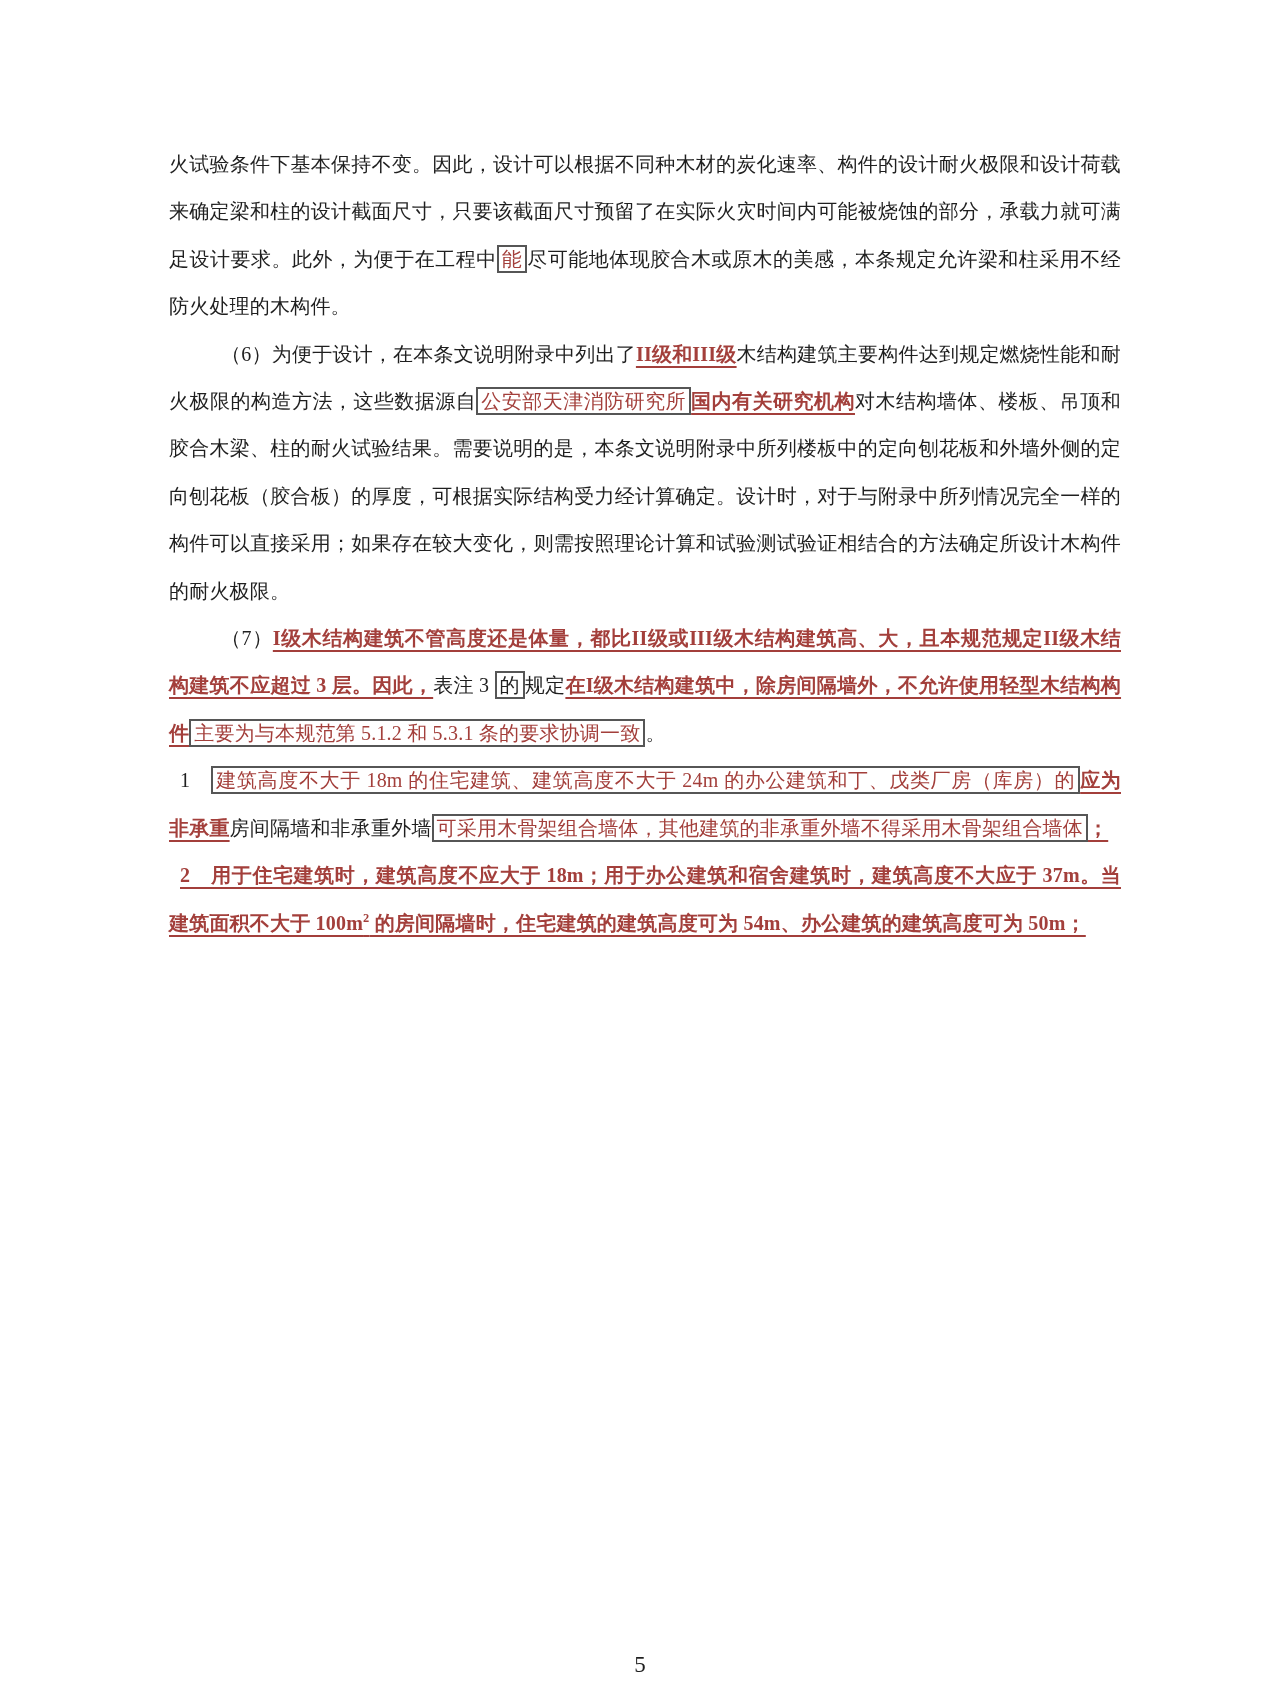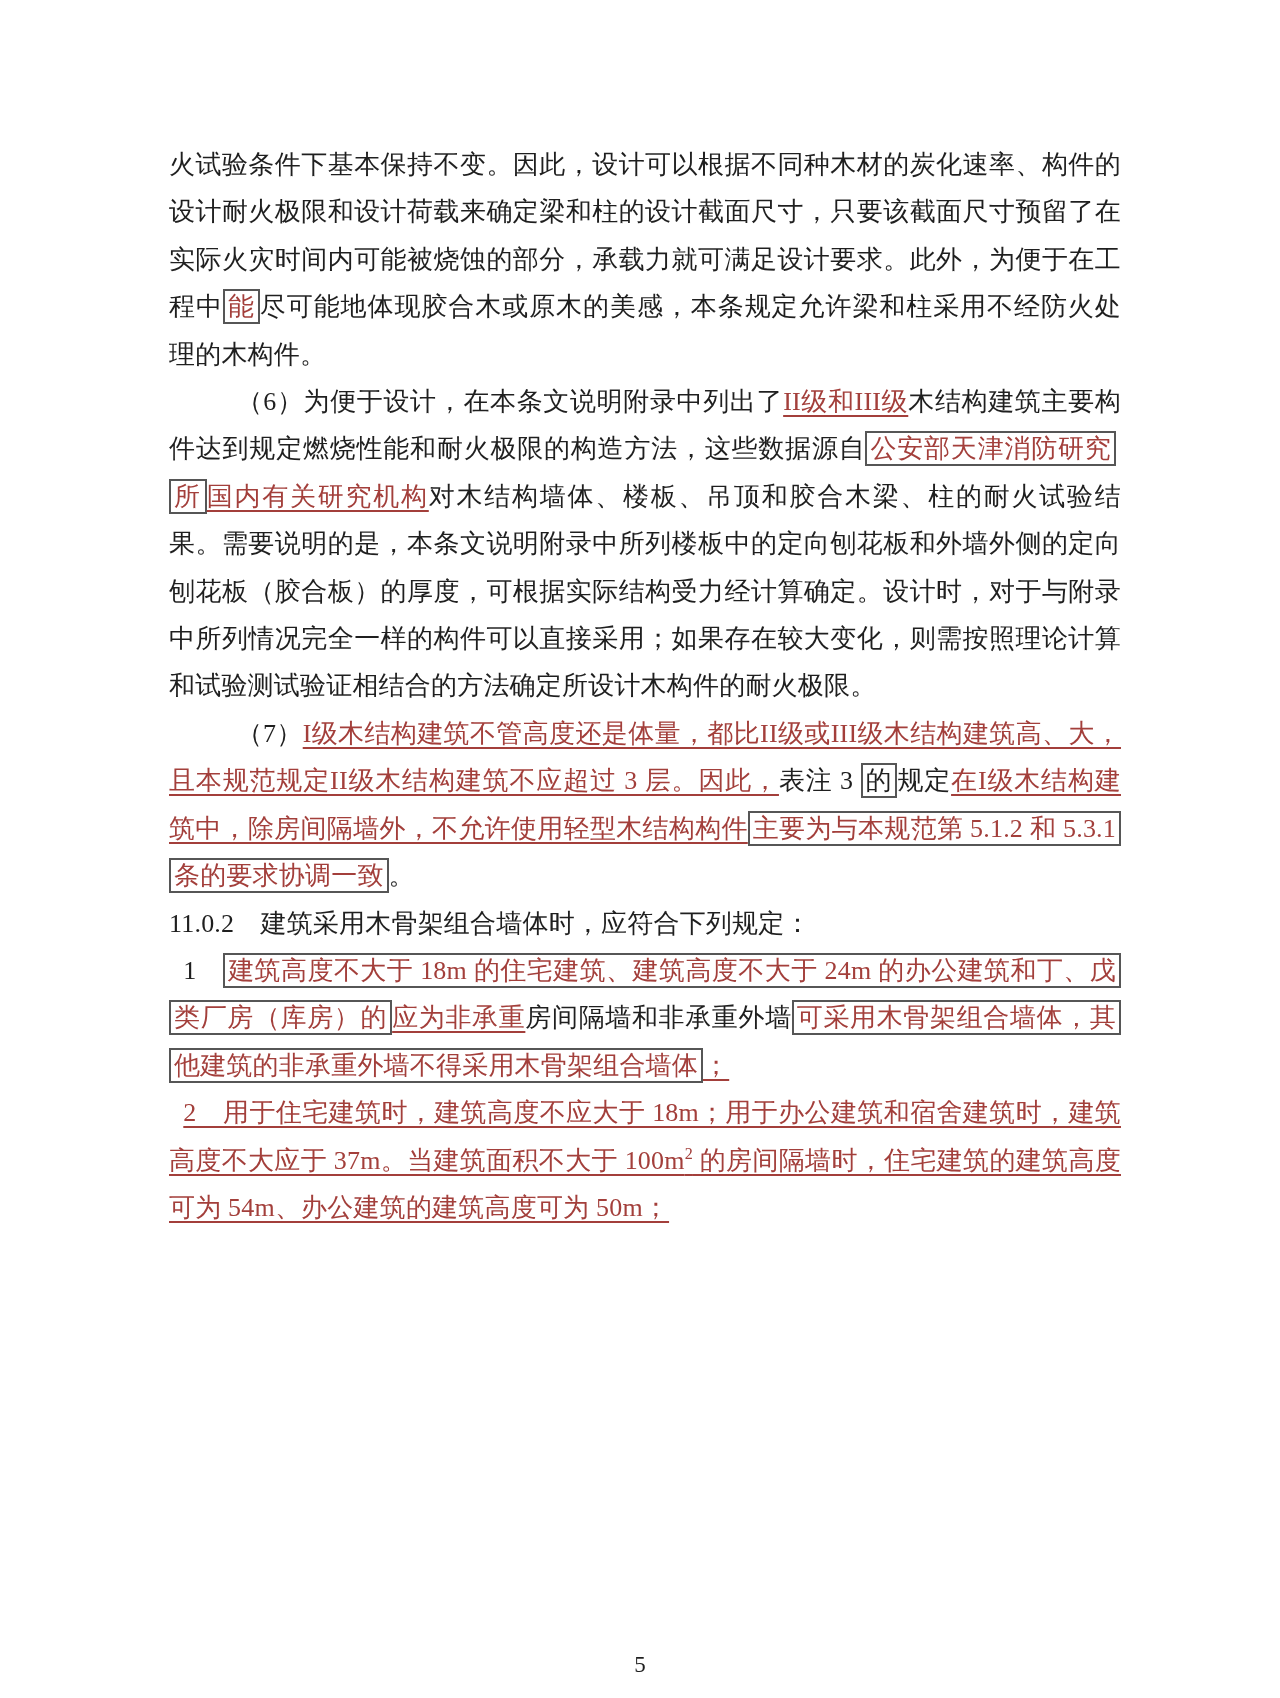--- a/index.html
+++ b/index.html
@@ -8,36 +8,37 @@
     width:1280px; height:1698px;
     margin:0 auto;
     background:#ffffff;
     font-family:"Liberation Serif","DejaVu Serif",serif;
     color:#1f1f1f;
     overflow:hidden;
   }
   .body {
     position:absolute;
     left:169px; top:141px; width:952px;
-    font-size:26px;
+    font-size:20px;
     line-height:47.4px;
     text-align:justify;
     letter-spacing:0.2px;
   }
   p.para { margin:0; padding:0; }
   p.ind  { text-indent:2.6em; }   
   p.item { text-indent:0.55em; }  
   .t { }
   
   .ins {
     color:#a33f3b;
     text-decoration:underline;
     text-decoration-color:#a33f3b;
     text-decoration-thickness:2px;
     text-underline-offset:5px;
+    font-weight:bold;
   }
   
   .boxed {
     border:2px solid #565656;
     padding:1px 3px;
     -webkit-box-decoration-break:clone;
     box-decoration-break:clone;
   }
   .boxed.red { color:#a33f3b; }
   .boxed.blk { color:#1f1f1f; }
@@ -57,21 +58,20 @@
   <div class="body">
 
     <p class="para"><span class="t">火试验条件下基本保持不变。因此，设计可以根据不同种木材的炭化速率、构件的设计耐火极限和设计荷载来确定梁和柱的设计截面尺寸，只要该截面尺寸预留了在实际火灾时间内可能被烧蚀的部分，承载力就可满足设计要求。此外，为便于在工程中</span><span class="t boxed red">能</span><span class="t">尽可能地体现胶合木或原木的美感，本条规定允许梁和柱采用不经防火处理的木构件。</span></p>
 
 
 
     <p class="para ind"><span class="t">（6）为便于设计，在本条文说明附录中列出了</span><span class="t ins">II级和III级</span><span class="t">木结构建筑主要构件达到规定燃烧性能和耐火极限的构造方法，这些数据源自</span><span class="t boxed red">公安部天津消防研究所</span><span class="t ins">国内有关研究机构</span><span class="t">对木结构墙体、楼板、吊顶和胶合木梁、柱的耐火试验结果。需要说明的是，本条文说明附录中所列楼板中的定向刨花板和外墙外侧的定向刨花板（胶合板）的厚度，可根据实际结构受力经计算确定。设计时，对于与附录中所列情况完全一样的构件可以直接采用；如果存在较大变化，则需按照理论计算和试验测试验证相结合的方法确定所设计木构件的耐火极限。</span></p>
 
     <p class="para ind"><span class="t">（7）</span><span class="t ins">I级木结构建筑不管高度还是体量，都比II级或III级木结构建筑高、大，且本规范规定II级木结构建筑不应超过 3 层。因此，</span><span class="t">表注 3 </span><span class="t boxed blk">的</span><span class="t">规定</span><span class="t ins">在I级木结构建筑中，除房间隔墙外，不允许使用轻型木结构构件</span><span class="t boxed red">主要为与本规范第 5.1.2 和 5.3.1 条的要求协调一致</span><span class="t">。</span></p>
 
-    <p class="para"><span class="t">11.0.2　建筑采用木骨架组合墙体时，应符合下列规定：</span></p>
 
     <p class="para item"><span class="t">1　</span><span class="t boxed red">建筑高度不大于 18m 的住宅建筑、建筑高度不大于 24m 的办公建筑和丁、戊类厂房（库房）的</span><span class="t ins">应为非承重</span><span class="t">房间隔墙和非承重外墙</span><span class="t boxed red">可采用木骨架组合墙体，其他建筑的非承重外墙不得采用木骨架组合墙体</span><span class="t ins">；</span></p>
 
     <p class="para item"><span class="t ins"><span>2　用于住宅建筑时，建筑高度不应大于 18m；用于办公建筑和宿舍建筑时，建筑高度不大应于 37m。当建筑面积不大于 100m</span><sup class="sup">2</sup><span> 的房间隔墙时，住宅建筑的建筑高度可为 54m、办公建筑的建筑高度可为 50m；</span></span></p>
 
 
 
   </div>
 
   <div class="pageno">5</div>

